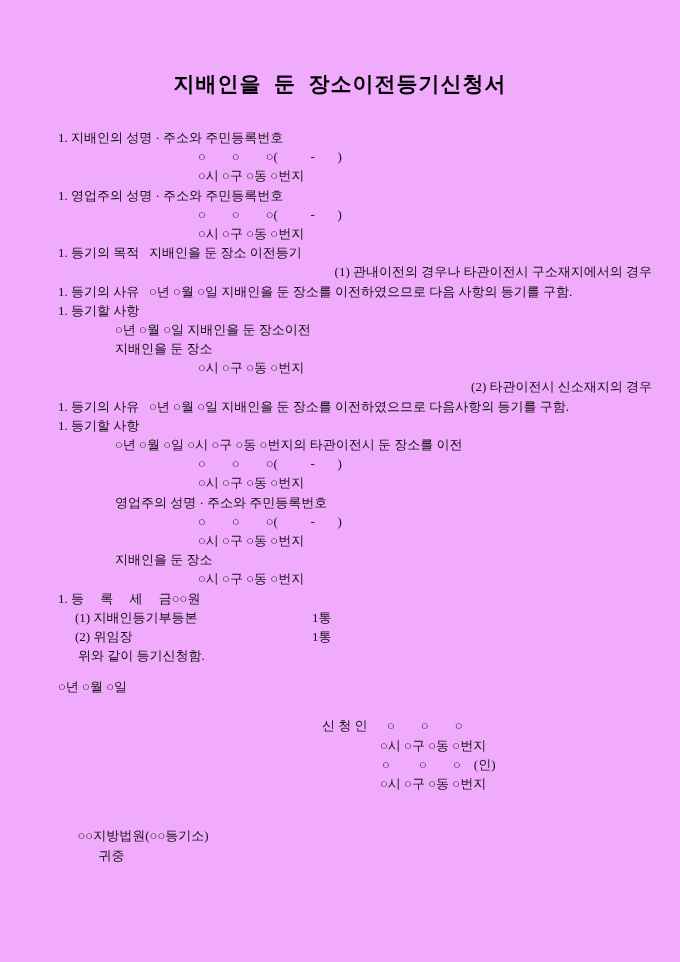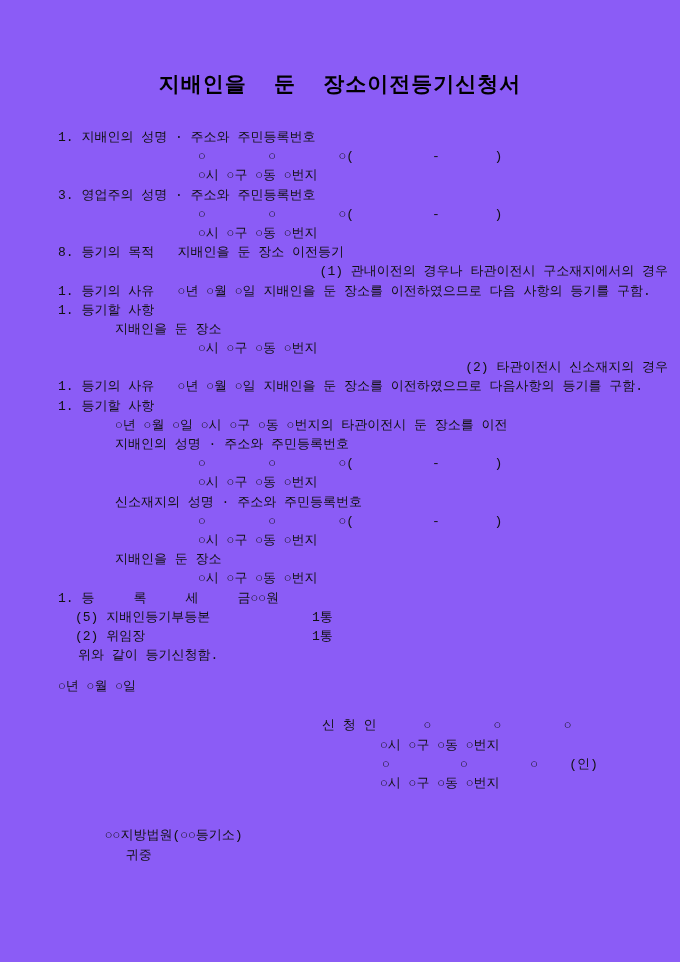--- a/index.html
+++ b/index.html
@@ -1,37 +1,37 @@
 <!DOCTYPE html>
 <html><head>
 <meta charset="utf-8">
 <style>
   html, body { margin: 0; padding: 0; background: #ffffff; }
   .page {
     position: relative;
     width: 680px;
     height: 962px;
-    background: #8b5cf6;
+    background: #f0abfc;
     color: #111111;
-    font-family: Liberation Mono, monospace;
+    font-family: Liberation Serif, serif;
     overflow: hidden;
   }
   .title {
     margin: 70px 0 0 0;
     text-align: center;
     font-size: 21px;
     font-weight: bold;
     letter-spacing: 1px;
     white-space: pre;
     color: #000000;
   }
   .doc-body {
     margin-top: 30px;
     padding-left: 58px;
-    padding-right: 12px;
+    padding-right: 28px;
     font-size: 13px;
   }
   .line {
     position: relative;
     height: 19.2px;
     line-height: 19.2px;
     white-space: pre;
   }
   .line.item      { margin-left: 0; }
   .line.case-num  { margin-left: 67px; text-align: right; }
@@ -52,43 +52,43 @@
 <body>
 
 <div class="page">
   <div class="title">지배인을  둔  장소이전등기신청서</div>
 
   <div class="doc-body">
     <div>
         <div class="line item">1. 지배인의 성명 · 주소와 주민등록번호</div>
         <div class="line address">○        ○        ○(          -       )</div>
         <div class="line address">○시 ○구 ○동 ○번지</div>
-        <div class="line item">3. 영업주의 성명 · 주소와 주민등록번호</div>
+        <div class="line item">1. 영업주의 성명 · 주소와 주민등록번호</div>
         <div class="line address">○        ○        ○(          -       )</div>
         <div class="line address">○시 ○구 ○동 ○번지</div>
-        <div class="line item">8. 등기의 목적   지배인을 둔 장소 이전등기</div>
+        <div class="line item">1. 등기의 목적   지배인을 둔 장소 이전등기</div>
         <div class="line case-num">(1) 관내이전의 경우나 타관이전시 구소재지에서의 경우</div>
         <div class="line item">1. 등기의 사유   ○년 ○월 ○일 지배인을 둔 장소를 이전하였으므로 다음 사항의 등기를 구함.</div>
         <div class="line item">1. 등기할 사항</div>
+        <div class="line detail">○년 ○월 ○일 지배인을 둔 장소이전</div>
         <div class="line detail">지배인을 둔 장소</div>
         <div class="line address">○시 ○구 ○동 ○번지</div>
         <div class="line case-num">(2) 타관이전시 신소재지의 경우</div>
         <div class="line item">1. 등기의 사유   ○년 ○월 ○일 지배인을 둔 장소를 이전하였으므로 다음사항의 등기를 구함.</div>
         <div class="line item">1. 등기할 사항</div>
         <div class="line detail">○년 ○월 ○일 ○시 ○구 ○동 ○번지의 타관이전시 둔 장소를 이전</div>
-        <div class="line detail">지배인의 성명 · 주소와 주민등록번호</div>
         <div class="line address">○        ○        ○(          -       )</div>
         <div class="line address">○시 ○구 ○동 ○번지</div>
-        <div class="line detail">신소재지의 성명 · 주소와 주민등록번호</div>
+        <div class="line detail">영업주의 성명 · 주소와 주민등록번호</div>
         <div class="line address">○        ○        ○(          -       )</div>
         <div class="line address">○시 ○구 ○동 ○번지</div>
         <div class="line detail">지배인을 둔 장소</div>
         <div class="line address">○시 ○구 ○동 ○번지</div>
         <div class="line item">1. 등     록     세     금○○원</div>
-        <div class="line attachment"><span>(5) 지배인등기부등본</span><span class="count">1통</span></div>
+        <div class="line attachment"><span>(1) 지배인등기부등본</span><span class="count">1통</span></div>
         <div class="line attachment"><span>(2) 위임장</span><span class="count">1통</span></div>
         <div class="line closing">위와 같이 등기신청함.</div>
       </div>
 
     <div class="line date-line">○년 ○월 ○일</div>
 
     <div class="applicant-block">
       <div class="line applicant-label">신 청 인      ○        ○        ○</div>
       <div>
           <div class="line app-addr">○시 ○구 ○동 ○번지</div>

